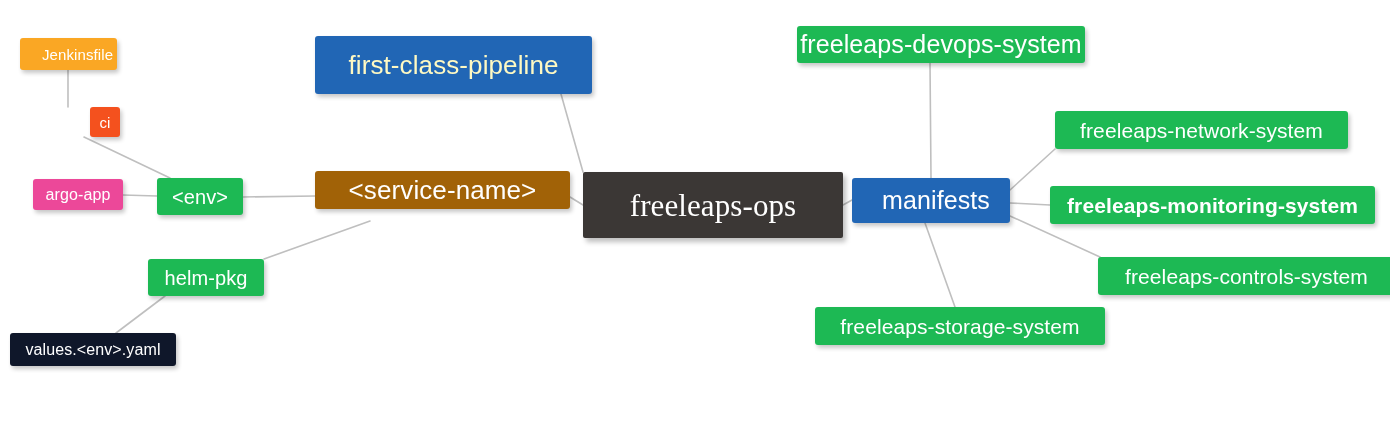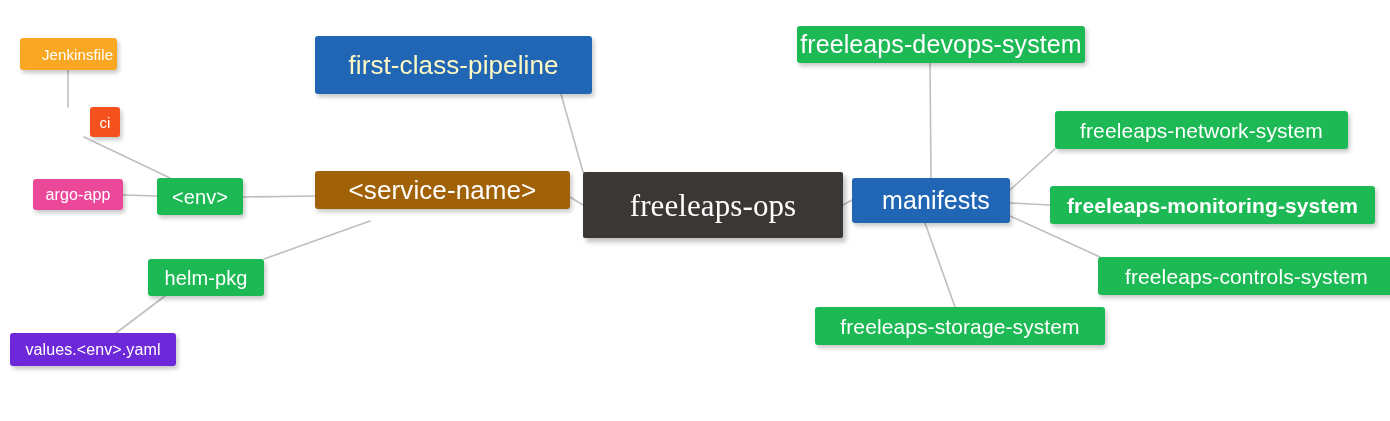--- a/index.html
+++ b/index.html
@@ -90,21 +90,21 @@
       </div>
       <div class="node" style="left: 54px; top: 107px; width: 30px; height: 30px; background: rgb(244, 81, 30); font-size: 15px; color: rgb(255, 255, 255); margin-left: 36px;">
         <span>ci</span>
       </div>
       <div class="node" style="left: 33px; top: 179px; width: 90px; height: 31px; background: #ec4899; font-size: 16px; color: rgb(255, 255, 255);">
         <span>argo-app</span>
       </div>
       <div class="node" style="left: 20px; top: 38px; width: 97px; height: 32px; background: rgb(250, 167, 36); font-size: 15px; color: rgb(255, 255, 255); padding-left: 28px;">
         <span>Jenkinsfile</span>
       </div>
-      <div class="node" style="left: 10px; top: 333px; width: 166px; height: 33px; background: #6d28d9; font-size: 16px; color: rgb(255, 255, 255);">
+      <div class="node" style="left: 10px; top: 333px; width: 166px; height: 33px; background: #0f172a; font-size: 16px; color: rgb(255, 255, 255);">
         <span>values.&lt;env&gt;.yaml</span>
       </div>
       <div class="node" style="left: 797px; top: 26px; width: 288px; height: 37px; background: rgb(29, 185, 84); font-size: 25px; color: rgb(255, 255, 255);">
         <span>freeleaps-devops-system</span>
       </div>
       <div class="node" style="left: 1055px; top: 111px; width: 293px; height: 38px; background: rgb(29, 185, 84); font-size: 21px; color: rgb(255, 255, 255);">
         <span>freeleaps-network-system</span>
       </div>
       <div class="node" style="left: 1050px; top: 186px; width: 325px; height: 38px; background: rgb(29, 185, 84); font-size: 21px; color: rgb(255, 255, 255); font-weight: bold;">
         <span>freeleaps-monitoring-system</span>

